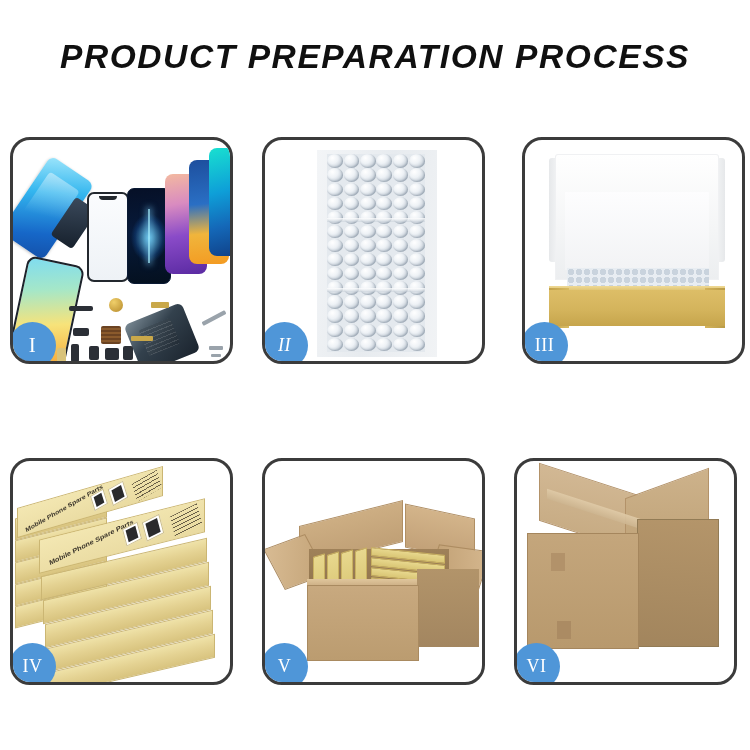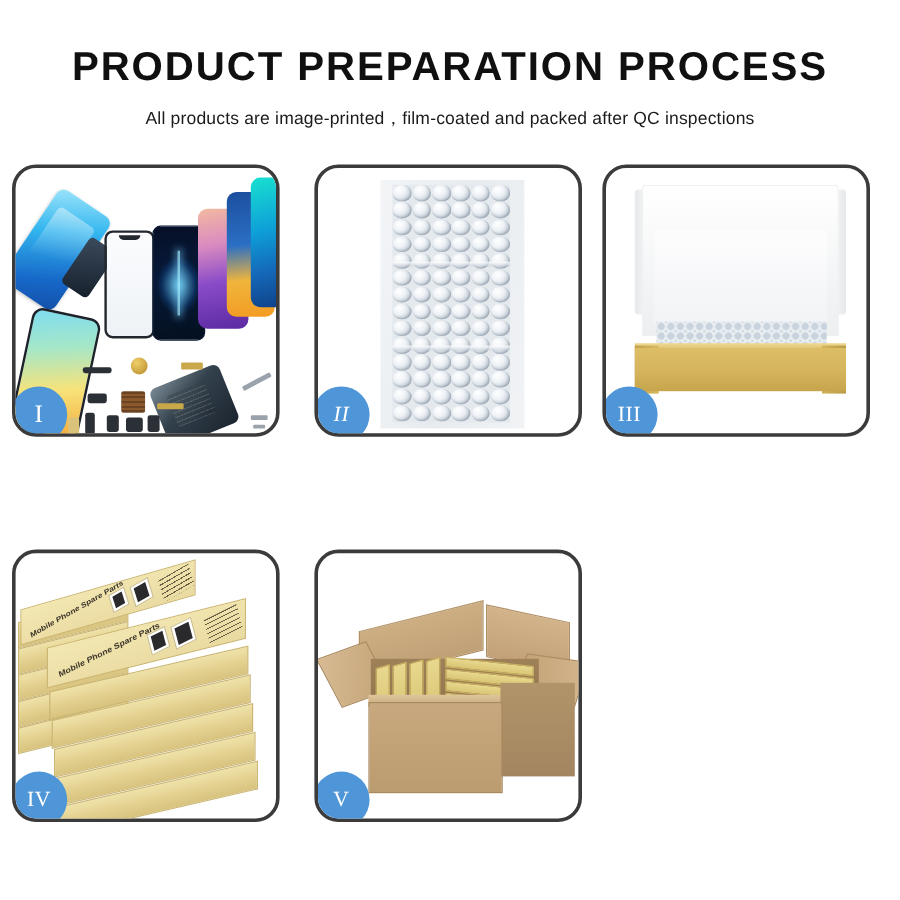--- a/index.html
+++ b/index.html
@@ -10,37 +10,38 @@
     overflow: hidden;
   }
   #page { position: relative; width: 750px; height: 750px; background:#fff; }
 
   
   .header { position:absolute; top:0; left:0; width:750px; text-align:center; }
   .title {
     font-size: 33.5px; font-weight: 700; letter-spacing: 1.6px;
     color: #101010; line-height: 1; padding-top: 40px;
     font-family: "Liberation Sans", sans-serif;
+    font-style: italic;
   }
   .subtitle {
     font-size: 14.6px; font-weight: 400; color: #1a1a1a;
     letter-spacing: .15px; padding-top: 15px;
     font-family: "Liberation Sans", sans-serif;
   }
 
   
   .grid { position:absolute; left:10px; top:137px; width:728px; height:550px; }
   .panel {
     position:absolute; width:223px; height:227px;
     border: 3px solid #3b3b3b; border-radius: 20px;
     background: #ffffff; overflow: hidden;
   }
   .p1 { left:0;   top:0; }
   .p2 { left:252px; top:0;font-style:italic; }
-  .p3 { left:492px; top:0; }
+  .p3 { left:512px; top:0; }
   .p4 { left:0;   top:321px; }
   .p5 { left:252px; top:321px; }
   .p6 { left:504px; top:321px; }
 
   .stage { position:absolute; inset:0; overflow:hidden; }
 
   .badge {
     position:absolute; left:-4px; bottom:-8px;
     width:47px; height:47px; border-radius:50%;
     background:#4f96d8; color:#fff;
@@ -294,21 +295,20 @@
   .c6-seamTop { position:absolute; left:34px; top:92px; width:14px; height:18px; background:#b2926a; }
   .c6-seamBot { position:absolute; left:40px; top:160px; width:14px; height:18px; background:#ab8b63; }
 </style>
 </head>
 <body>
 
 <div id="page">
 
   <div class="header">
     <div class="title">PRODUCT PREPARATION PROCESS</div>
-    <div class="subtitle">All products are image-printed，film-coated and packed after QC inspections</div>
   </div>
 
   <div class="grid">
 
     <div class="panel p1">
       <div class="stage">
         <div class="ph ph-blue"></div>
         <div class="ph ph-dark-sliver"></div>
         <div class="ph ph-glass"></div>
         <div class="ph ph-jelly"></div>
@@ -498,15 +498,27 @@
         <div class="c5-yellow" style="left:106px; top:120px; width:74px; height:9px; transform:skewY(6deg);"></div>
         <div class="c5-yellow" style="left:106px; top:130px; width:74px; height:9px; transform:skewY(6deg);"></div>
 
         <div class="c5-topedge"></div>
         <div class="c5-side"></div>
         <div class="c5-front"></div>
       </div>
       <div class="badge wide">V</div>
     </div>
 
+    <div class="panel p6">
+      <div class="stage">
+        <div class="c6-top"></div>
+        <div class="c6-top2"></div>
+        <div class="c6-tape"></div>
+        <div class="c6-side"></div>
+        <div class="c6-front"></div>
+        <div class="c6-seamTop"></div>
+        <div class="c6-seamBot"></div>
+      </div>
+      <div class="badge wide">VI</div>
+    </div>
 
   </div>
 </div>
 
 </body></html>

